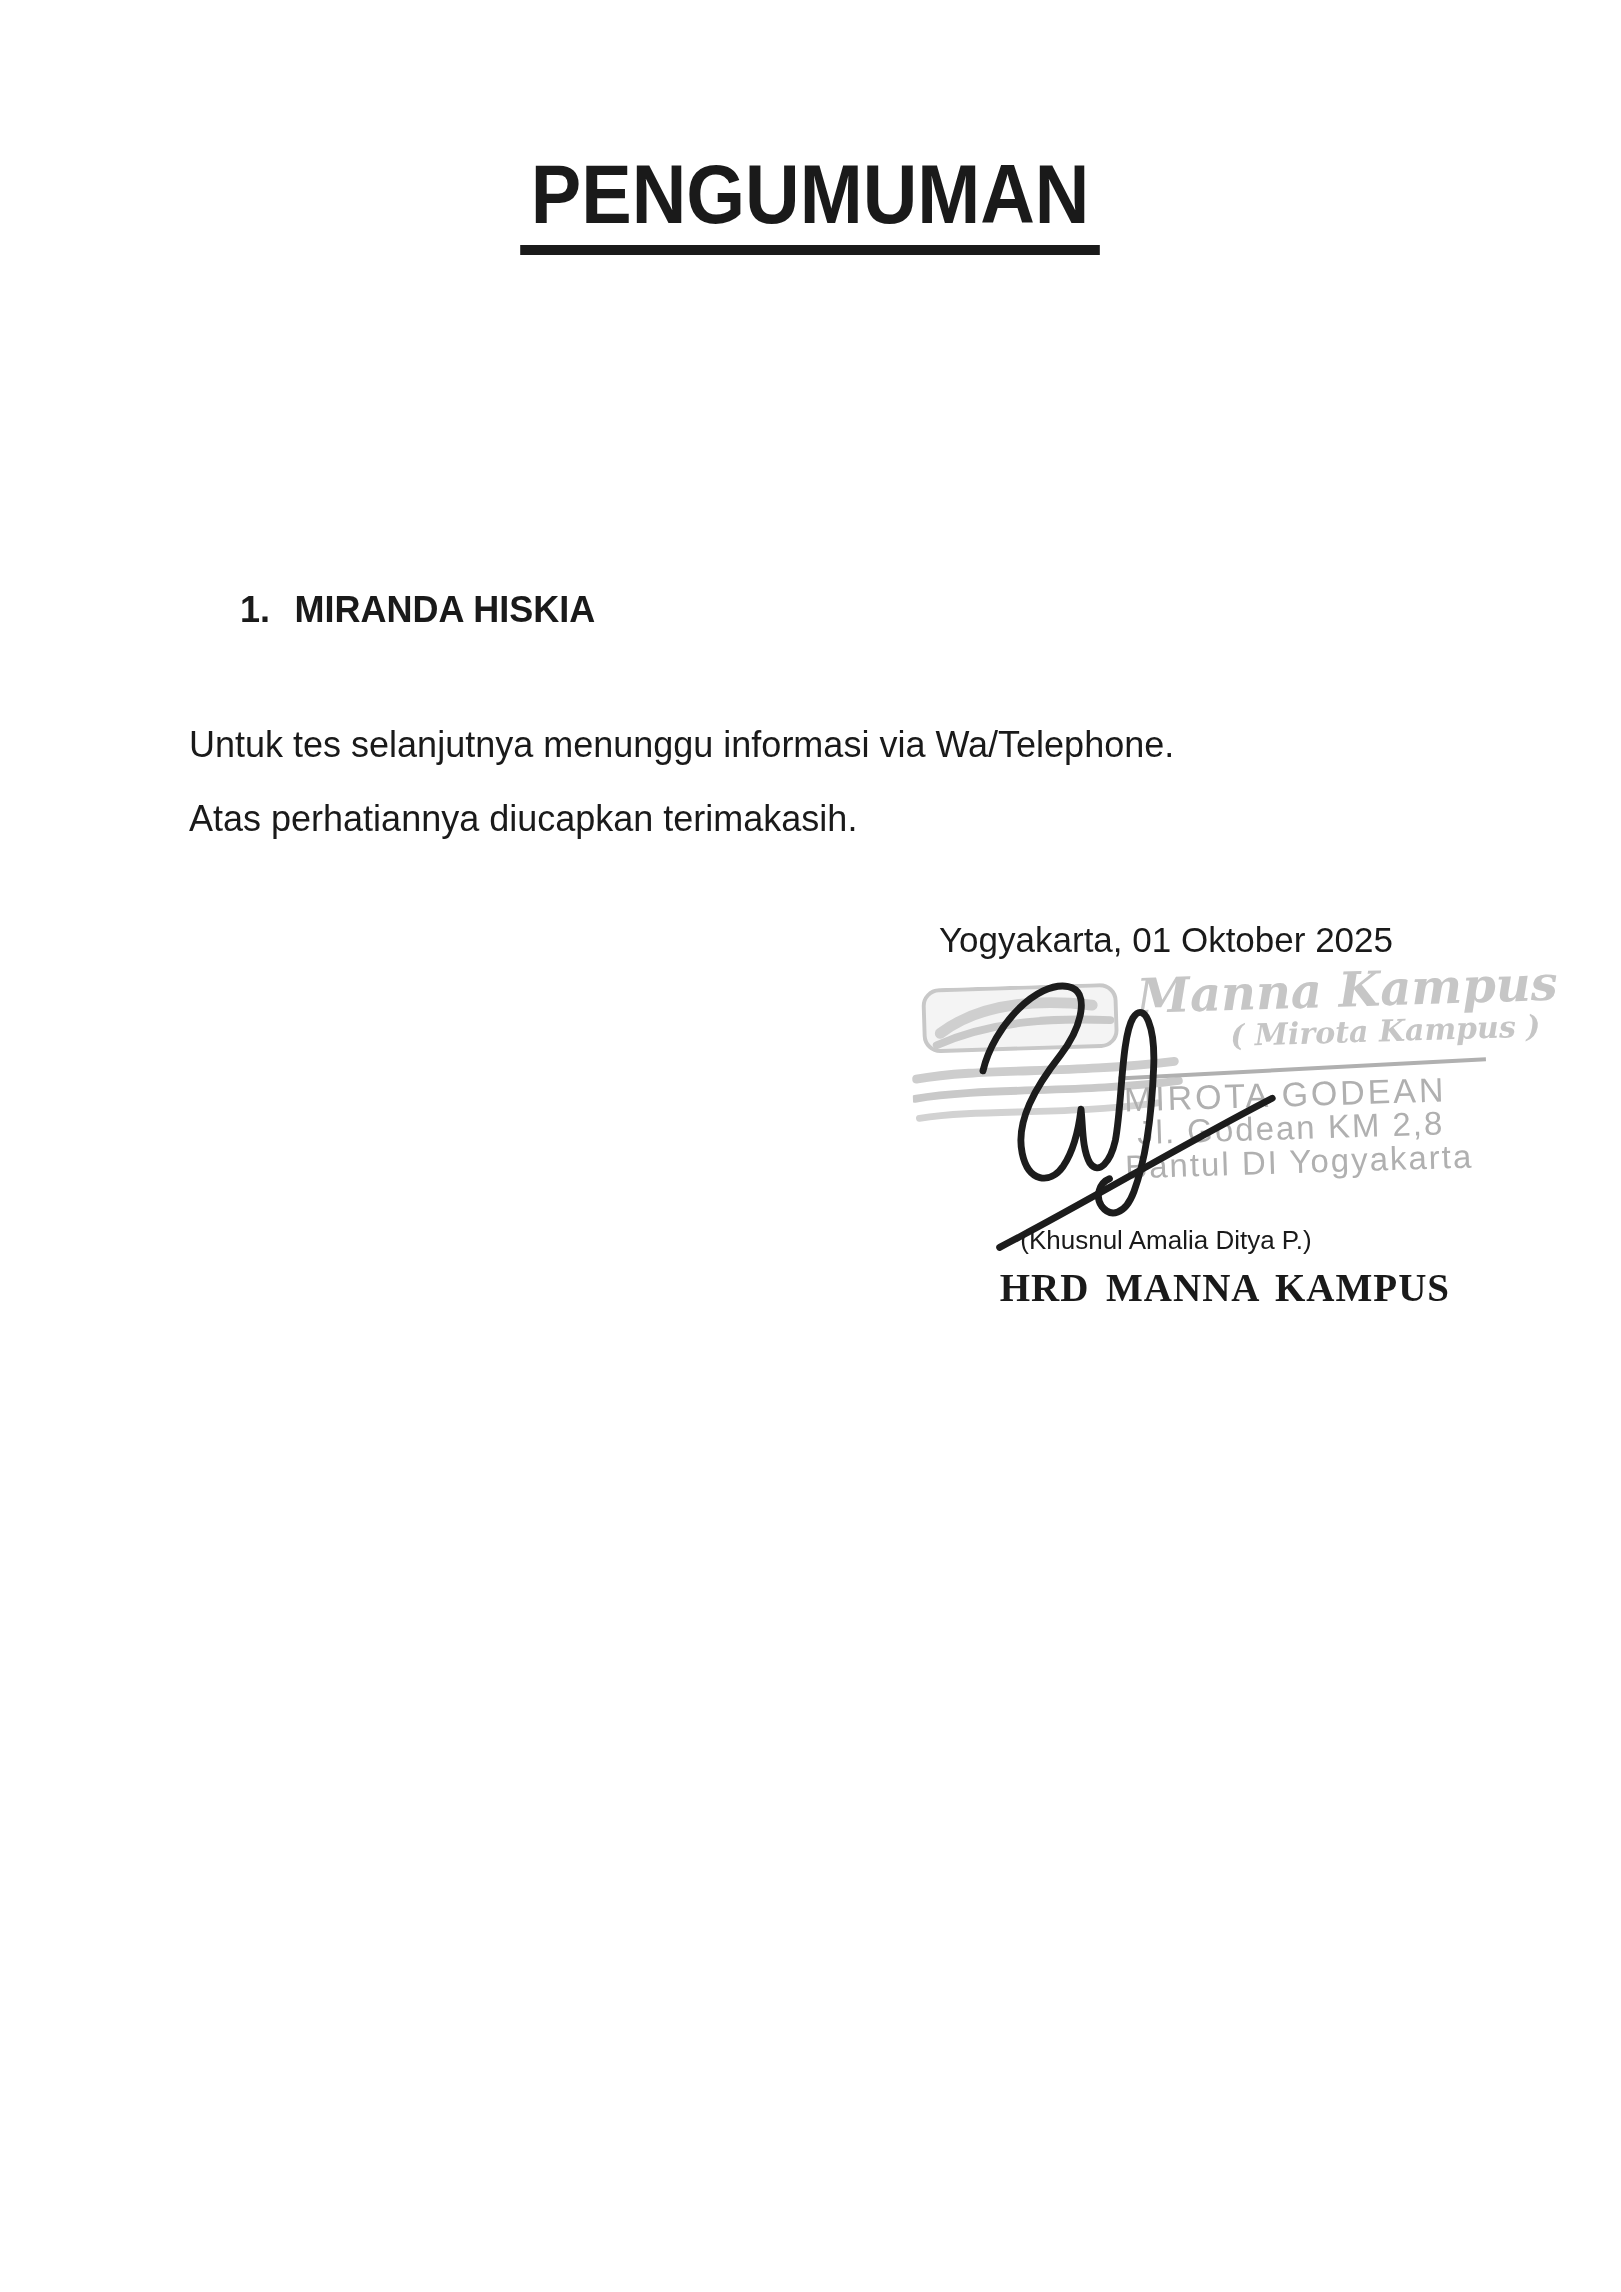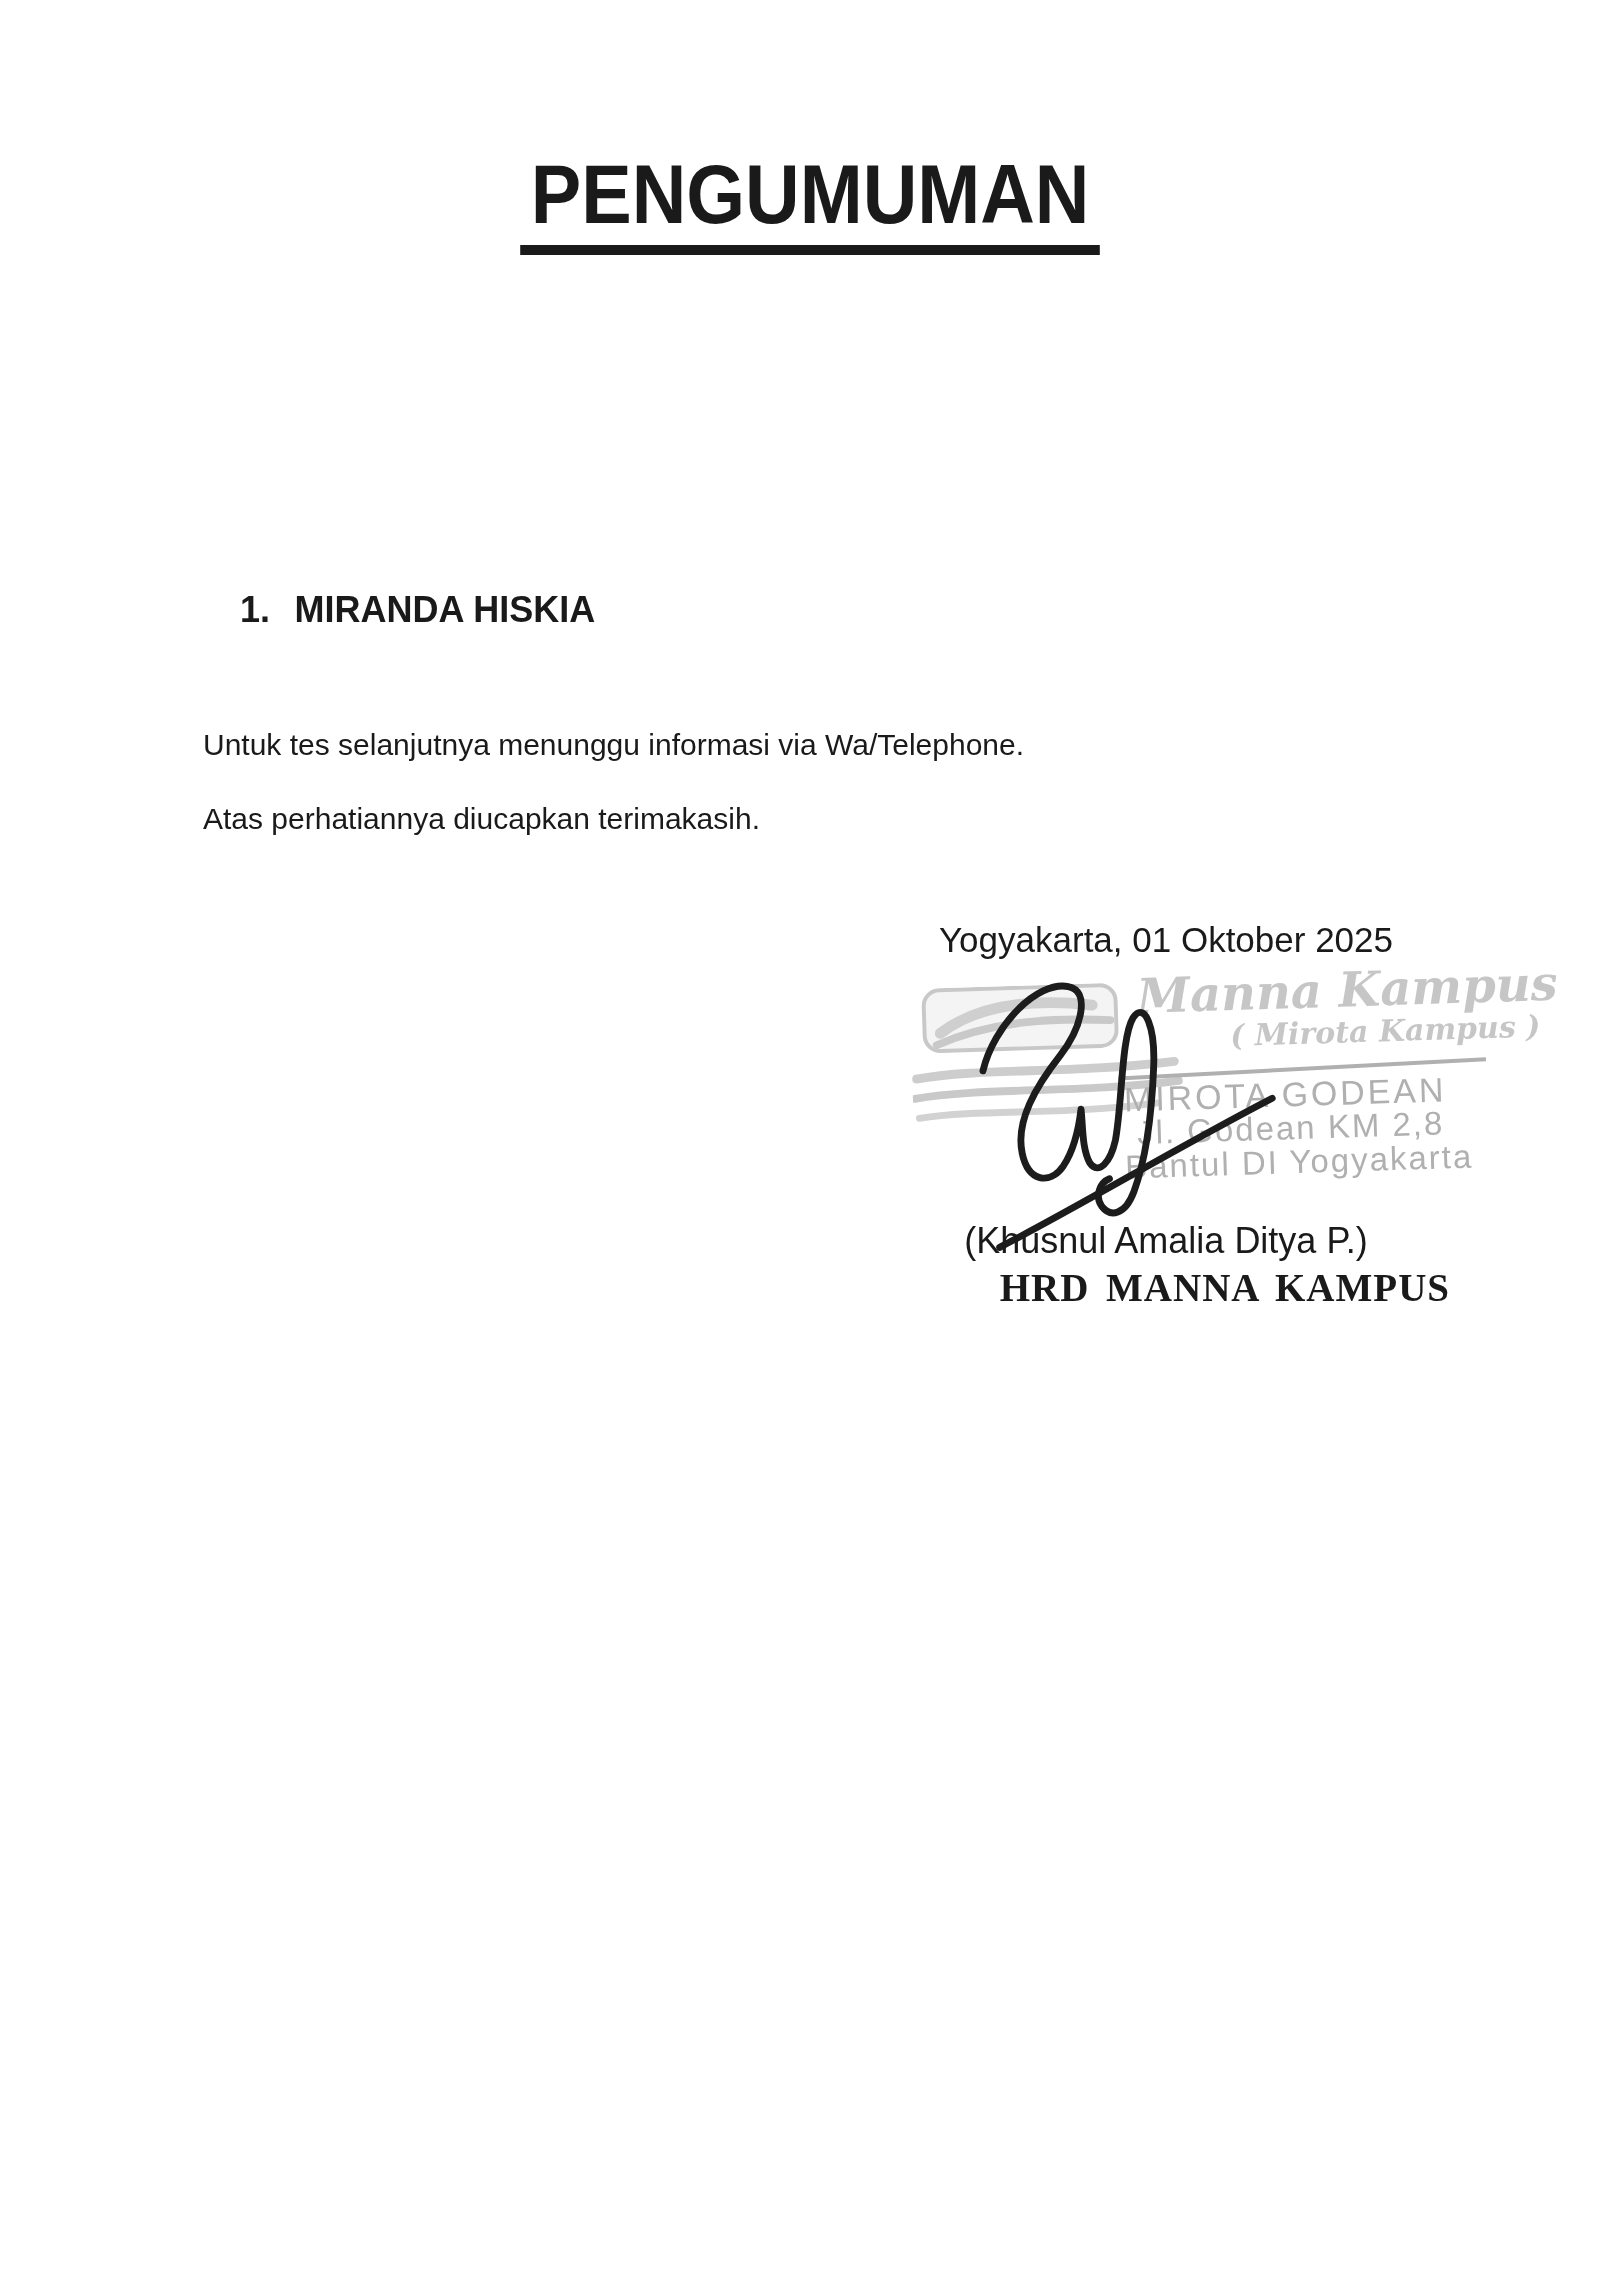--- a/index.html
+++ b/index.html
@@ -50,37 +50,37 @@
     top: 588px; left: 240px;
     display: flex;
     gap: 24.5px;
     font-size: 36px;
     font-weight: bold;
     line-height: 43px;
   }
   
   .closing {
     position: absolute;
-    top: 708px; left: 203px; width: 1231px;
-    font-size: 30px;
+    top: 708px; left: 189px; width: 1231px;
+    font-size: 36px;
     line-height: 74px;
   }
   
   .date-line {
     position: absolute;
     top: 919px; left: 882px; width: 568px;
     text-align: center;
     font-size: 35px;
     line-height: 41px;
   }
   .signer-name {
     position: absolute;
     top: 1219px; left: 882px; width: 568px;
     text-align: center;
-    font-size: 36px;
+    font-size: 26px;
     line-height: 43px;
   }
   .signer-title {
     position: absolute;
     top: 1265px; left: 882px; width: 568px;
     text-align: right;
     font-family: "Liberation Serif", serif;
     font-size: 39px;
     font-weight: bold;
     line-height: 45px;

